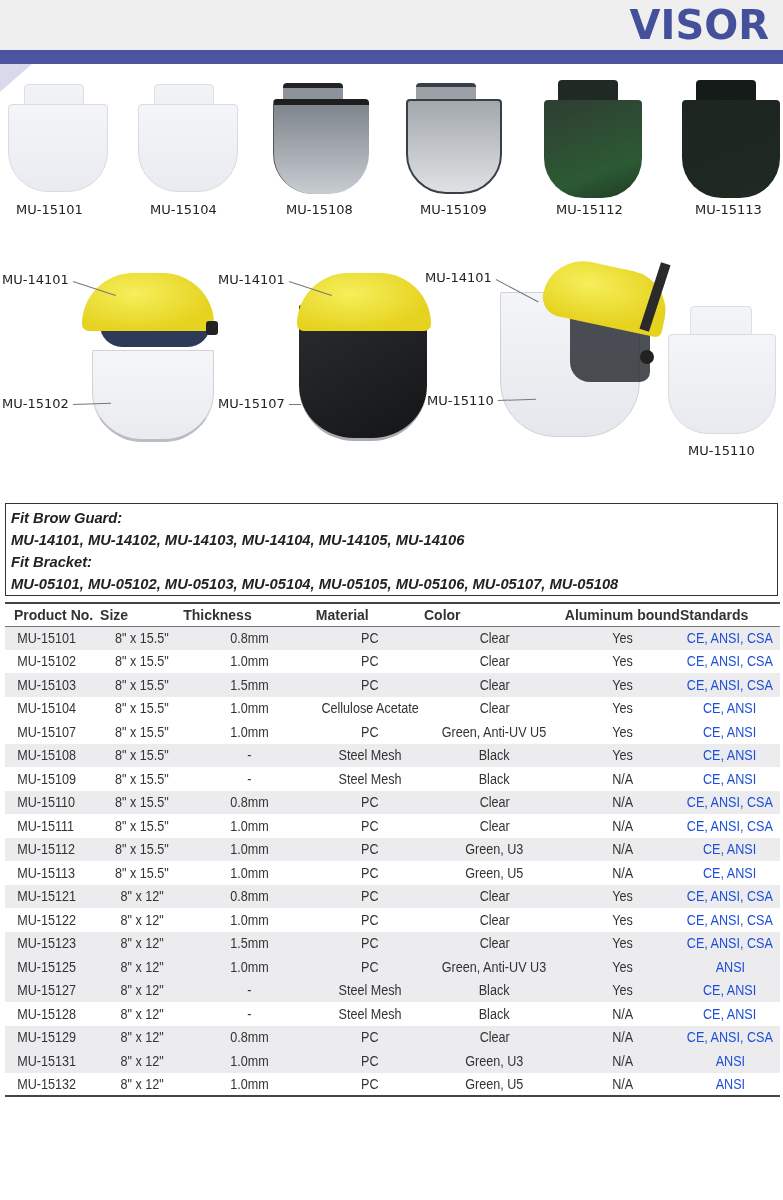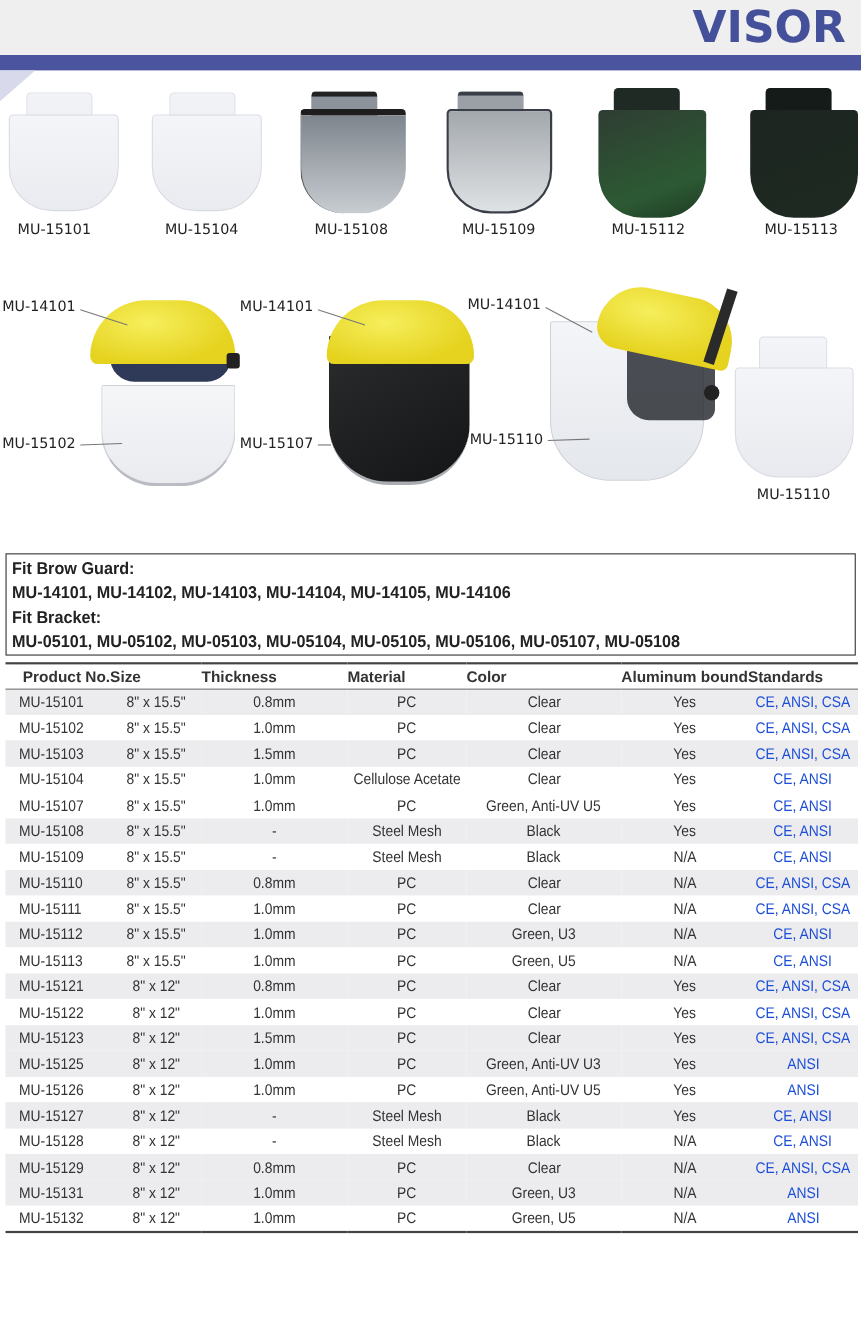--- a/index.html
+++ b/index.html
@@ -11,29 +11,29 @@
   .header-bar { position: absolute; left: 0; top: 50px; width: 783px; height: 14px; background: #4a549f; }
   .deco-tri { position: absolute; left: 0; top: 64px; width: 0; height: 0; border-top: 28px solid #d8daec; border-right: 32px solid transparent; }
 
   .visor { position: absolute; }
   .visor .panel { position: absolute; border-radius: 4px 4px 40px 40px; }
   .visor .back { position: absolute; border-radius: 4px 4px 30px 30px; }
   .lbl { position: absolute; font-family: "DejaVu Sans", sans-serif; font-size: 13px; color: #222; white-space: nowrap; }
 
   .leader { position: absolute; height: 1px; background: #777; transform-origin: left center; }
 
-  .fit-box { position: absolute; left: 5px; top: 503px; width: 773px; height: 93px; border: 1.5px solid #333; padding: 3px 0 0 5px; }
+  .fit-box { position: absolute; left: 5px; top: 503px; width: 773px; height: 93px; border: 1.5px solid #333; padding: 3px 0 0 5px; font-style: italic; }
   .fit-line { font-family: "Liberation Sans", sans-serif; font-weight: bold; font-size: 15.5px; color: #222; line-height: 22px; transform: scaleX(0.95); transform-origin: left center; white-space: nowrap; }
 
   .spec-table { position: absolute; left: 5px; top: 602px; width: 775px; border-collapse: collapse; border-top: 2px solid #444; border-bottom: 2px solid #444; }
   .spec-table th { font-family: "Liberation Sans", sans-serif; font-weight: bold; font-size: 14px; color: #333; height: 23px; text-align: left; border-bottom: 1px solid #777; white-space: nowrap; }
   .spec-table td { font-family: "Liberation Sans", sans-serif; font-size: 14px; color: #333; height: 23.5px; text-align: center; white-space: nowrap; }
   .spec-table tr.alt td { background: #ececef; }
   .spec-table td.pn { text-align: left; padding-left: 9px; }
-  .spec-table th.pn { text-align: right; padding-left: 2px; }
+  .spec-table th.pn { text-align: center; padding-left: 2px; }
   .spec-table td.std { color: #1d4ed8; }
   .narrow { display: inline-block; transform: scaleX(0.9); }
 </style>
 </head>
 <body>
 
 <div class="header">
   <div class="header-title">VISOR</div>
 </div>
 <div class="header-bar"></div>
@@ -276,29 +276,20 @@
       </tr>
       <tr class="alt">
         <td class="pn"><span class="narrow">MU-15125</span></td>
         <td><span class="narrow">8" x 12"</span></td>
         <td><span class="narrow">1.0mm</span></td>
         <td><span class="narrow">PC</span></td>
         <td><span class="narrow">Green, Anti-UV U3</span></td>
         <td><span class="narrow">Yes</span></td>
         <td class="std"><span class="narrow">ANSI</span></td>
       </tr>
-      <tr>
-        <td class="pn"><span class="narrow">MU-15126</span></td>
-        <td><span class="narrow">8" x 12"</span></td>
-        <td><span class="narrow">1.0mm</span></td>
-        <td><span class="narrow">PC</span></td>
-        <td><span class="narrow">Green, Anti-UV U5</span></td>
-        <td><span class="narrow">Yes</span></td>
-        <td class="std"><span class="narrow">ANSI</span></td>
-      </tr>
       <tr class="alt">
         <td class="pn"><span class="narrow">MU-15127</span></td>
         <td><span class="narrow">8" x 12"</span></td>
         <td><span class="narrow">-</span></td>
         <td><span class="narrow">Steel Mesh</span></td>
         <td><span class="narrow">Black</span></td>
         <td><span class="narrow">Yes</span></td>
         <td class="std"><span class="narrow">CE, ANSI</span></td>
       </tr>
       <tr>

